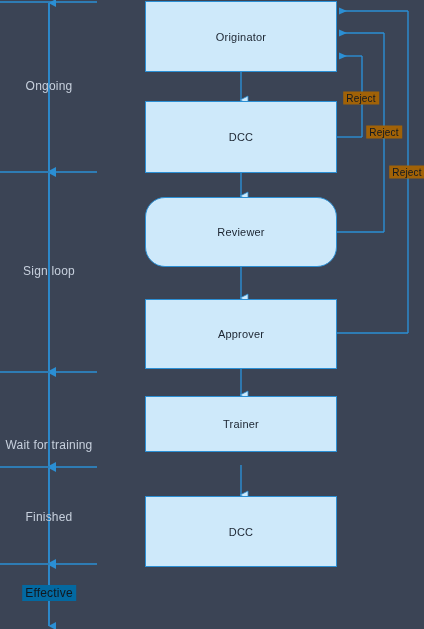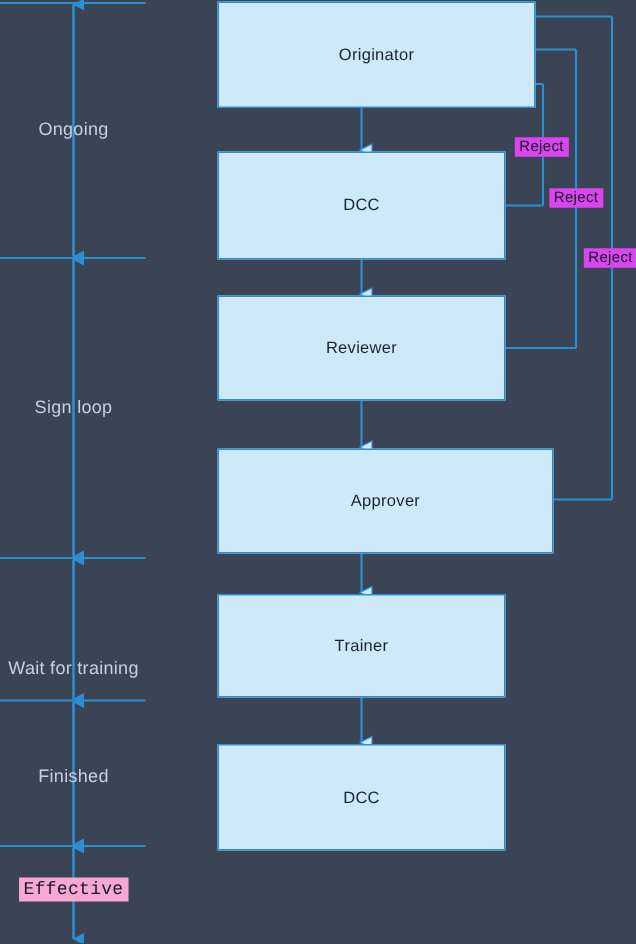--- a/index.html
+++ b/index.html
@@ -40,28 +40,27 @@
   .lane-label {
     position: absolute;
     color: #c7d0dd;
     font-size: 12px;
     font-family: "Liberation Sans", sans-serif;
     white-space: nowrap;
     transform: translate(-50%, -50%);
     letter-spacing: 0.2px;
   }
   .lane-label.highlight {
-    background: #f9a8d4;
+    background: #0369a1;
     color: #111820;
     padding: 1px 3px;
-    font-family: Liberation Mono, monospace;
   }
   .edge-label {
     position: absolute;
-    background: #d946ef;
+    background: #a16207;
     color: #111820;
     font-size: 10px;
     font-family: "Liberation Sans", sans-serif;
     padding: 1px 3px;
     white-space: nowrap;
     transform: translate(-50%, -50%);
     letter-spacing: 0.2px;
   }
 </style>
 </head>
@@ -121,33 +120,33 @@
         </g>
         <g>
           <line x1="337" y1="333" x2="408" y2="333" stroke="#2b8fd4" stroke-width="1.4"></line>
           <line x1="408" y1="333" x2="408" y2="11" stroke="#2b8fd4" stroke-width="1.4"></line>
           <line x1="408" y1="11" x2="339" y2="11" stroke="#2b8fd4" stroke-width="1.4" marker-end="url(#arrow-left)"></line>
         </g>
       </g>
   </svg>
 
   <div id="nodes-group">
-      <div class="node-box" style="left: 145px; top: 1px; width: 212px; height: 71px; background: rgb(206, 233, 250); border-color: rgb(43, 143, 212);">
+      <div class="node-box" style="left: 145px; top: 1px; width: 192px; height: 71px; background: rgb(206, 233, 250); border-color: rgb(43, 143, 212);">
         <span class="node-label">Originator</span>
       </div>
       <div class="node-box" style="left: 145px; top: 101px; width: 192px; height: 72px; background: rgb(206, 233, 250); border-color: rgb(43, 143, 212);">
         <span class="node-label">DCC</span>
       </div>
-      <div class="node-box" style="left: 145px; top: 197px; width: 192px; height: 70px; background: rgb(206, 233, 250); border-color: rgb(43, 143, 212);">
+      <div class="node-box" style="left: 145px; top: 197px; width: 192px; height: 70px; background: rgb(206, 233, 250); border-color: rgb(43, 143, 212); border-radius: 20px;">
         <span class="node-label">Reviewer</span>
       </div>
-      <div class="node-box" style="left: 145px; top: 299px; width: 224px; height: 70px; background: rgb(206, 233, 250); border-color: rgb(43, 143, 212);">
+      <div class="node-box" style="left: 145px; top: 299px; width: 192px; height: 70px; background: rgb(206, 233, 250); border-color: rgb(43, 143, 212);">
         <span class="node-label">Approver</span>
       </div>
-      <div class="node-box" style="left: 145px; top: 396px; width: 192px; height: 69px; background: rgb(206, 233, 250); border-color: rgb(43, 143, 212);">
+      <div class="node-box" style="left: 145px; top: 396px; width: 192px; height: 56px; background: rgb(206, 233, 250); border-color: rgb(43, 143, 212);">
         <span class="node-label">Trainer</span>
       </div>
       <div class="node-box" style="left: 145px; top: 496px; width: 192px; height: 71px; background: rgb(206, 233, 250); border-color: rgb(43, 143, 212);">
         <span class="node-label">DCC</span>
       </div>
     </div>
   <div id="lane-labels-group">
       <div class="lane-label" style="left: 49px; top: 86px; color: rgb(199, 208, 221);">Ongoing</div>
       <div class="lane-label" style="left: 49px; top: 271px; color: rgb(199, 208, 221);">Sign loop</div>
       <div class="lane-label" style="left: 49px; top: 418px; color: rgb(199, 208, 221); margin-top: 27px;">Wait for training</div>

